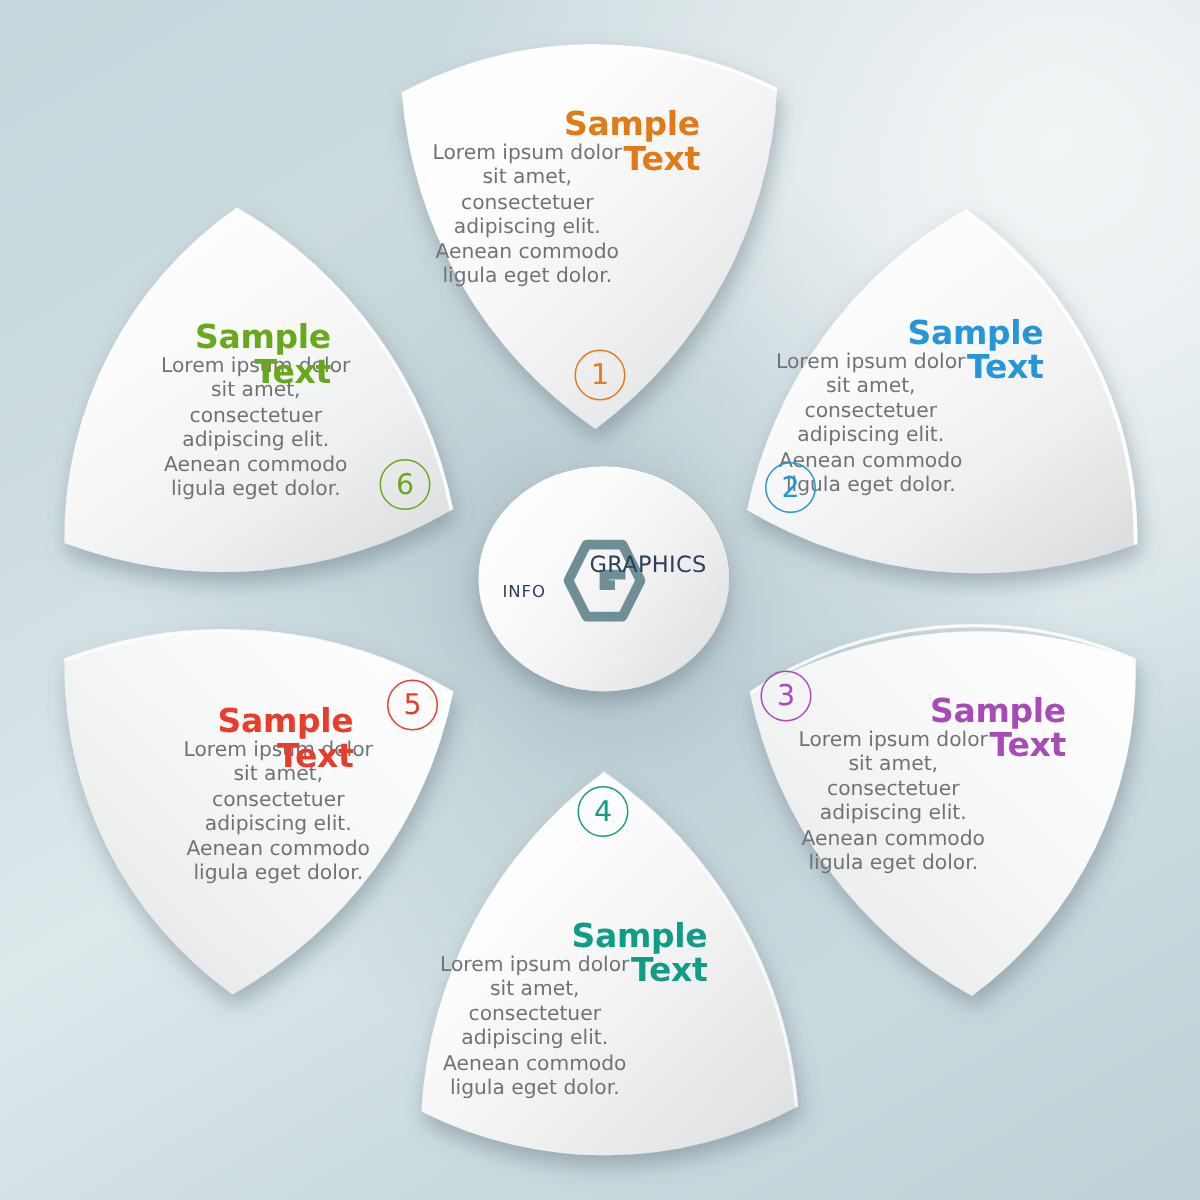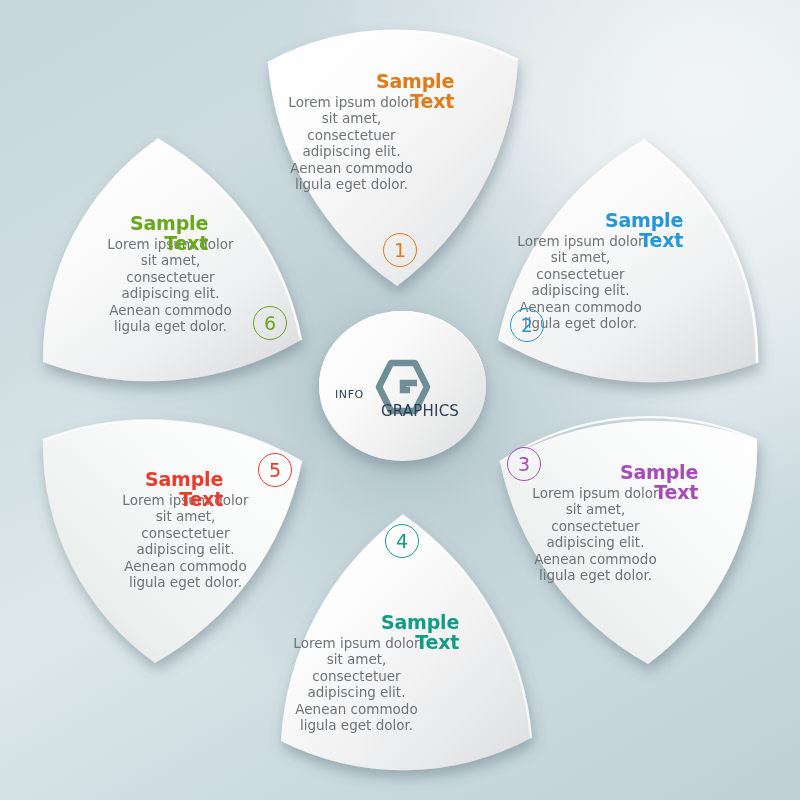--- a/index.html
+++ b/index.html
@@ -35,21 +35,21 @@
   }
   .petal-text .body {
     font-size: 13.5px;
     color: #6f7376;
     white-space: pre-line;
     display: block;
   }
   .headline {
     position: absolute;
     font-weight: bold;
-    font-size: 19px;
+    font-size: 22px;
     line-height: 1.05;
     letter-spacing: -0.2px;
   }
   .headline .l1 { display: block; text-align: center; }
   .headline .l2 { display: block; text-align: right; }
 
   .numbadge {
     position: absolute;
     width: 34px;
     height: 34px;
@@ -92,22 +92,21 @@
   #hub .graphics-word {
     position: absolute;
     left: 74px;
     top: 74px;
     font-size: 15px;
     color: #2c3f58;
     letter-spacing: 0.2px;
   }
   #hub .graphics-word.up {
     top: 56px;
-    left: 62px;
-    margin-top: 35px;
+    left: 74px;
   }
   #hub svg.hexlogo {
     position: absolute;
     left: 54px;
     top: 48px;
     width: 60px;
     height: 56px;
   }
 </style>
 </head>

